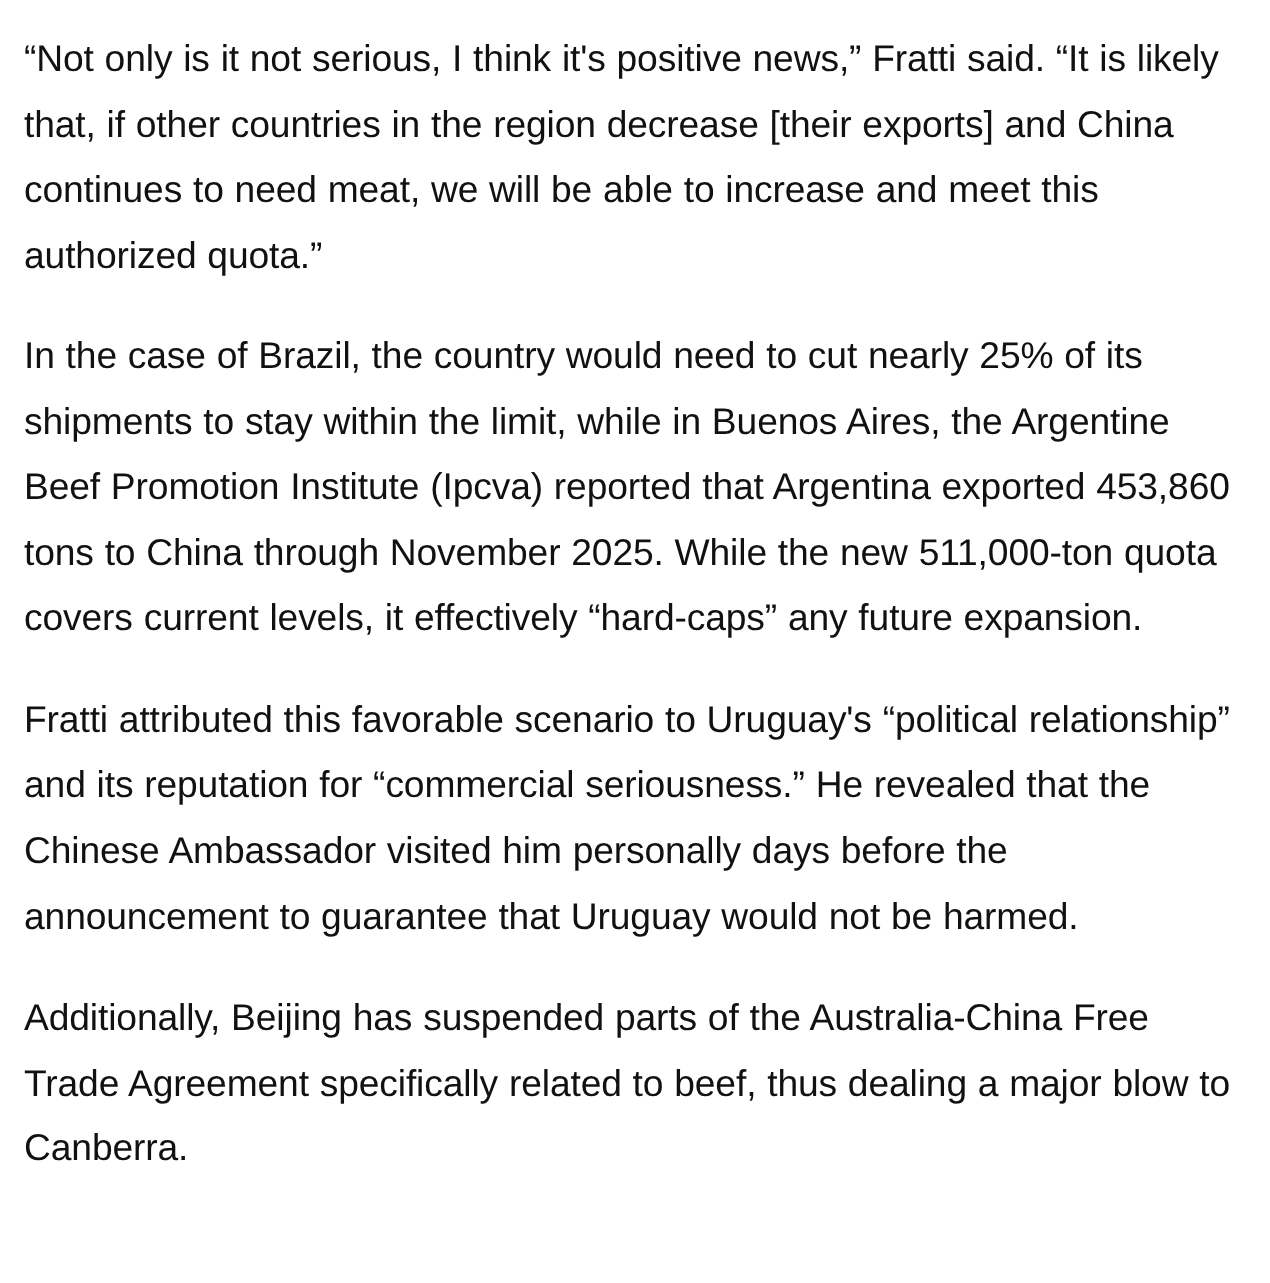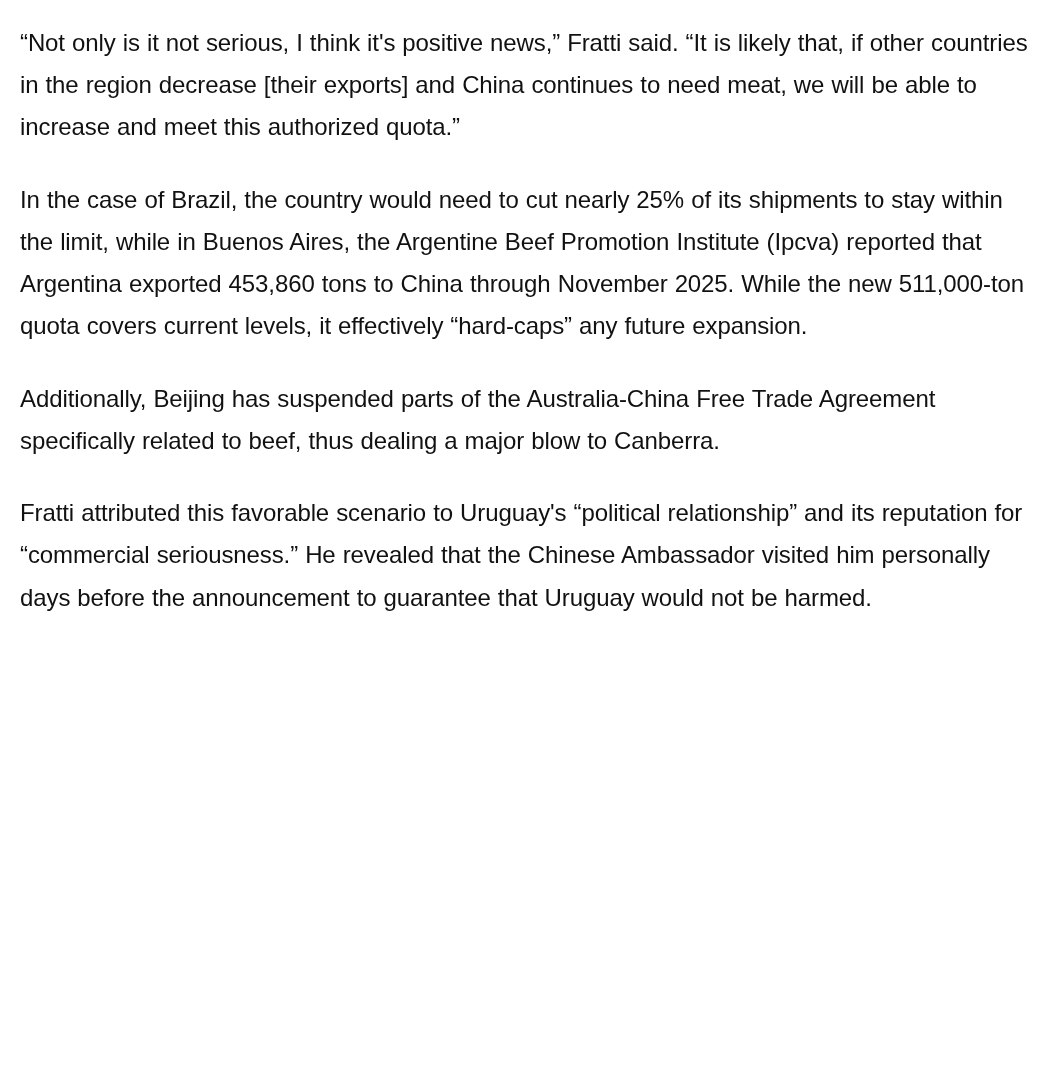--- a/index.html
+++ b/index.html
@@ -13,32 +13,32 @@
     font-family: "Liberation Sans", sans-serif;
     color: #1a1a1a;
     -webkit-font-smoothing: antialiased;
   }
   .article {
     padding: 22px 20px 10px 20px;
     box-sizing: border-box;
     width: 1058px;
   }
   .para {
-    font-size: 24px;
+    font-size: 31px;
     line-height: 1.76;
     color: #111111;
     margin: 0 0 30px 0;
     letter-spacing: -0.1px;
     word-spacing: 0.5px;
   }
   .para:last-child {
     margin-bottom: 0;
   }
 </style>
 </head>
 <body>
 
 <div class="article">
   <p class="para">“Not only is it not serious, I think it's positive news,” Fratti said. “It is likely that, if other countries in the region decrease [their exports] and China continues to need meat, we will be able to increase and meet this authorized quota.”</p>
   <p class="para">In the case of Brazil, the country would need to cut nearly 25% of its shipments to stay within the limit, while in Buenos Aires, the Argentine Beef Promotion Institute (Ipcva) reported that Argentina exported 453,860 tons to China through November 2025. While the new 511,000-ton quota covers current levels, it effectively “hard-caps” any future expansion.</p>
+  <p class="para">Fratti attributed this favorable scenario to Uruguay's “political relationship” and its reputation for “commercial seriousness.” He revealed that the Chinese Ambassador visited him personally days before the announcement to guarantee that Uruguay would not be harmed.</p>
   <p class="para">Additionally, Beijing has suspended parts of the Australia-China Free Trade Agreement specifically related to beef, thus dealing a major blow to Canberra.</p>
-  <p class="para">Fratti attributed this favorable scenario to Uruguay's “political relationship” and its reputation for “commercial seriousness.” He revealed that the Chinese Ambassador visited him personally days before the announcement to guarantee that Uruguay would not be harmed.</p>
 </div>
 
 </body></html>

